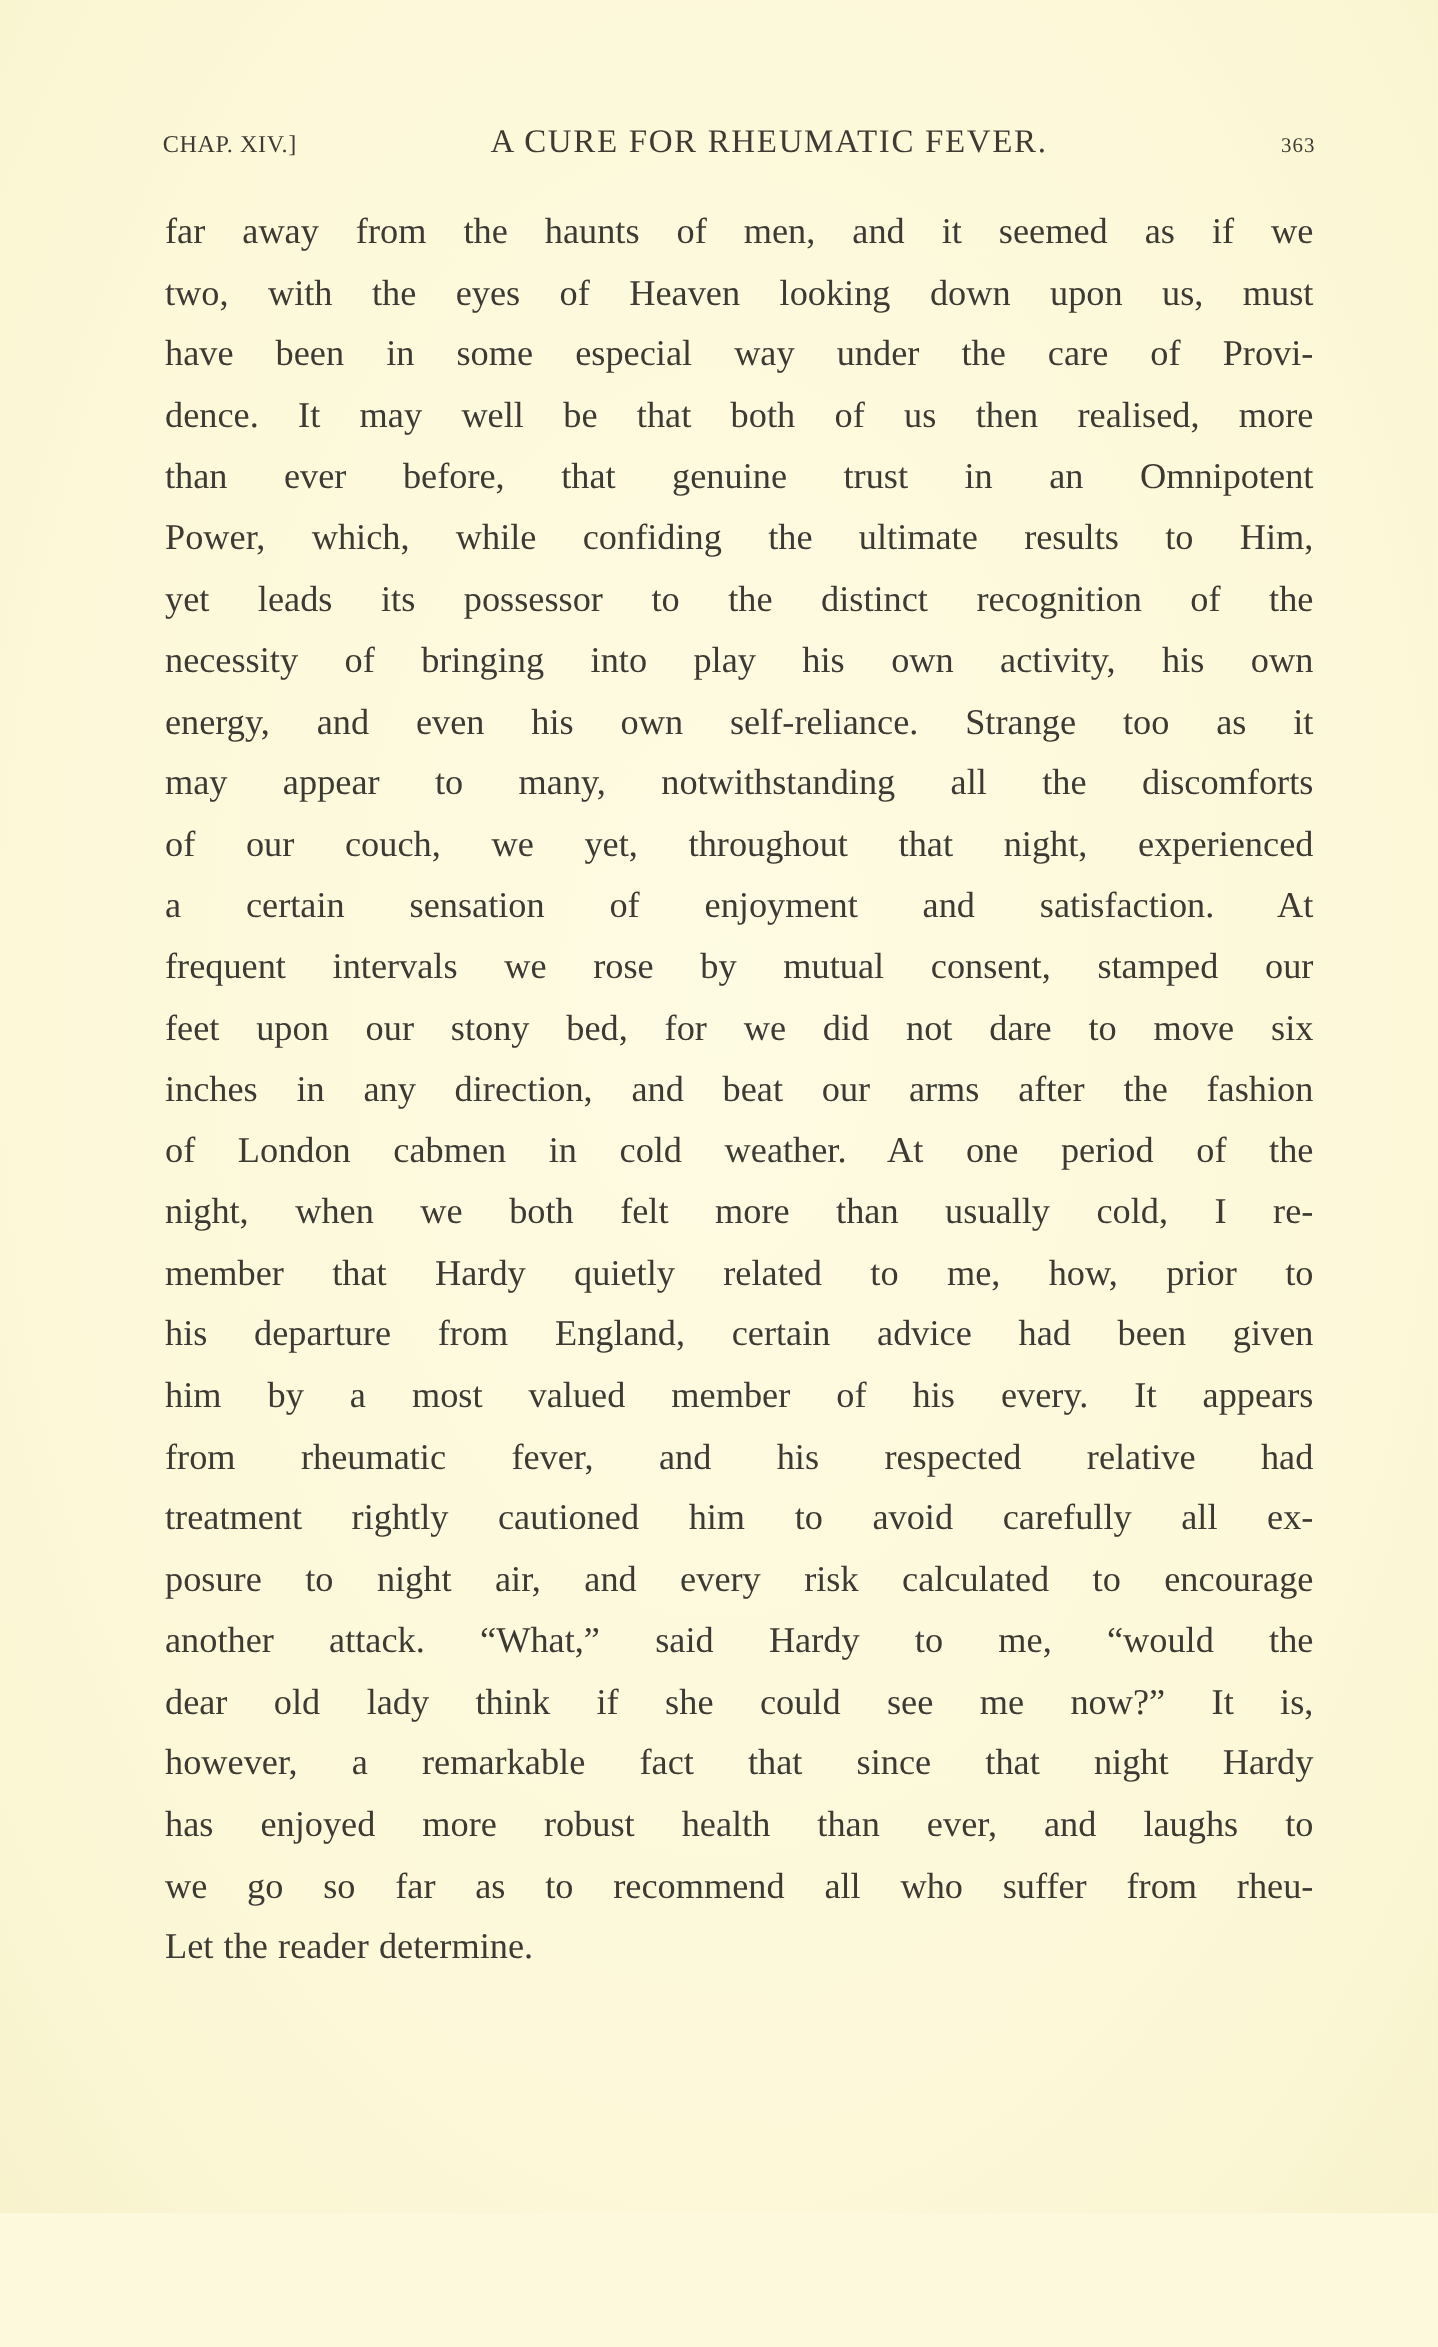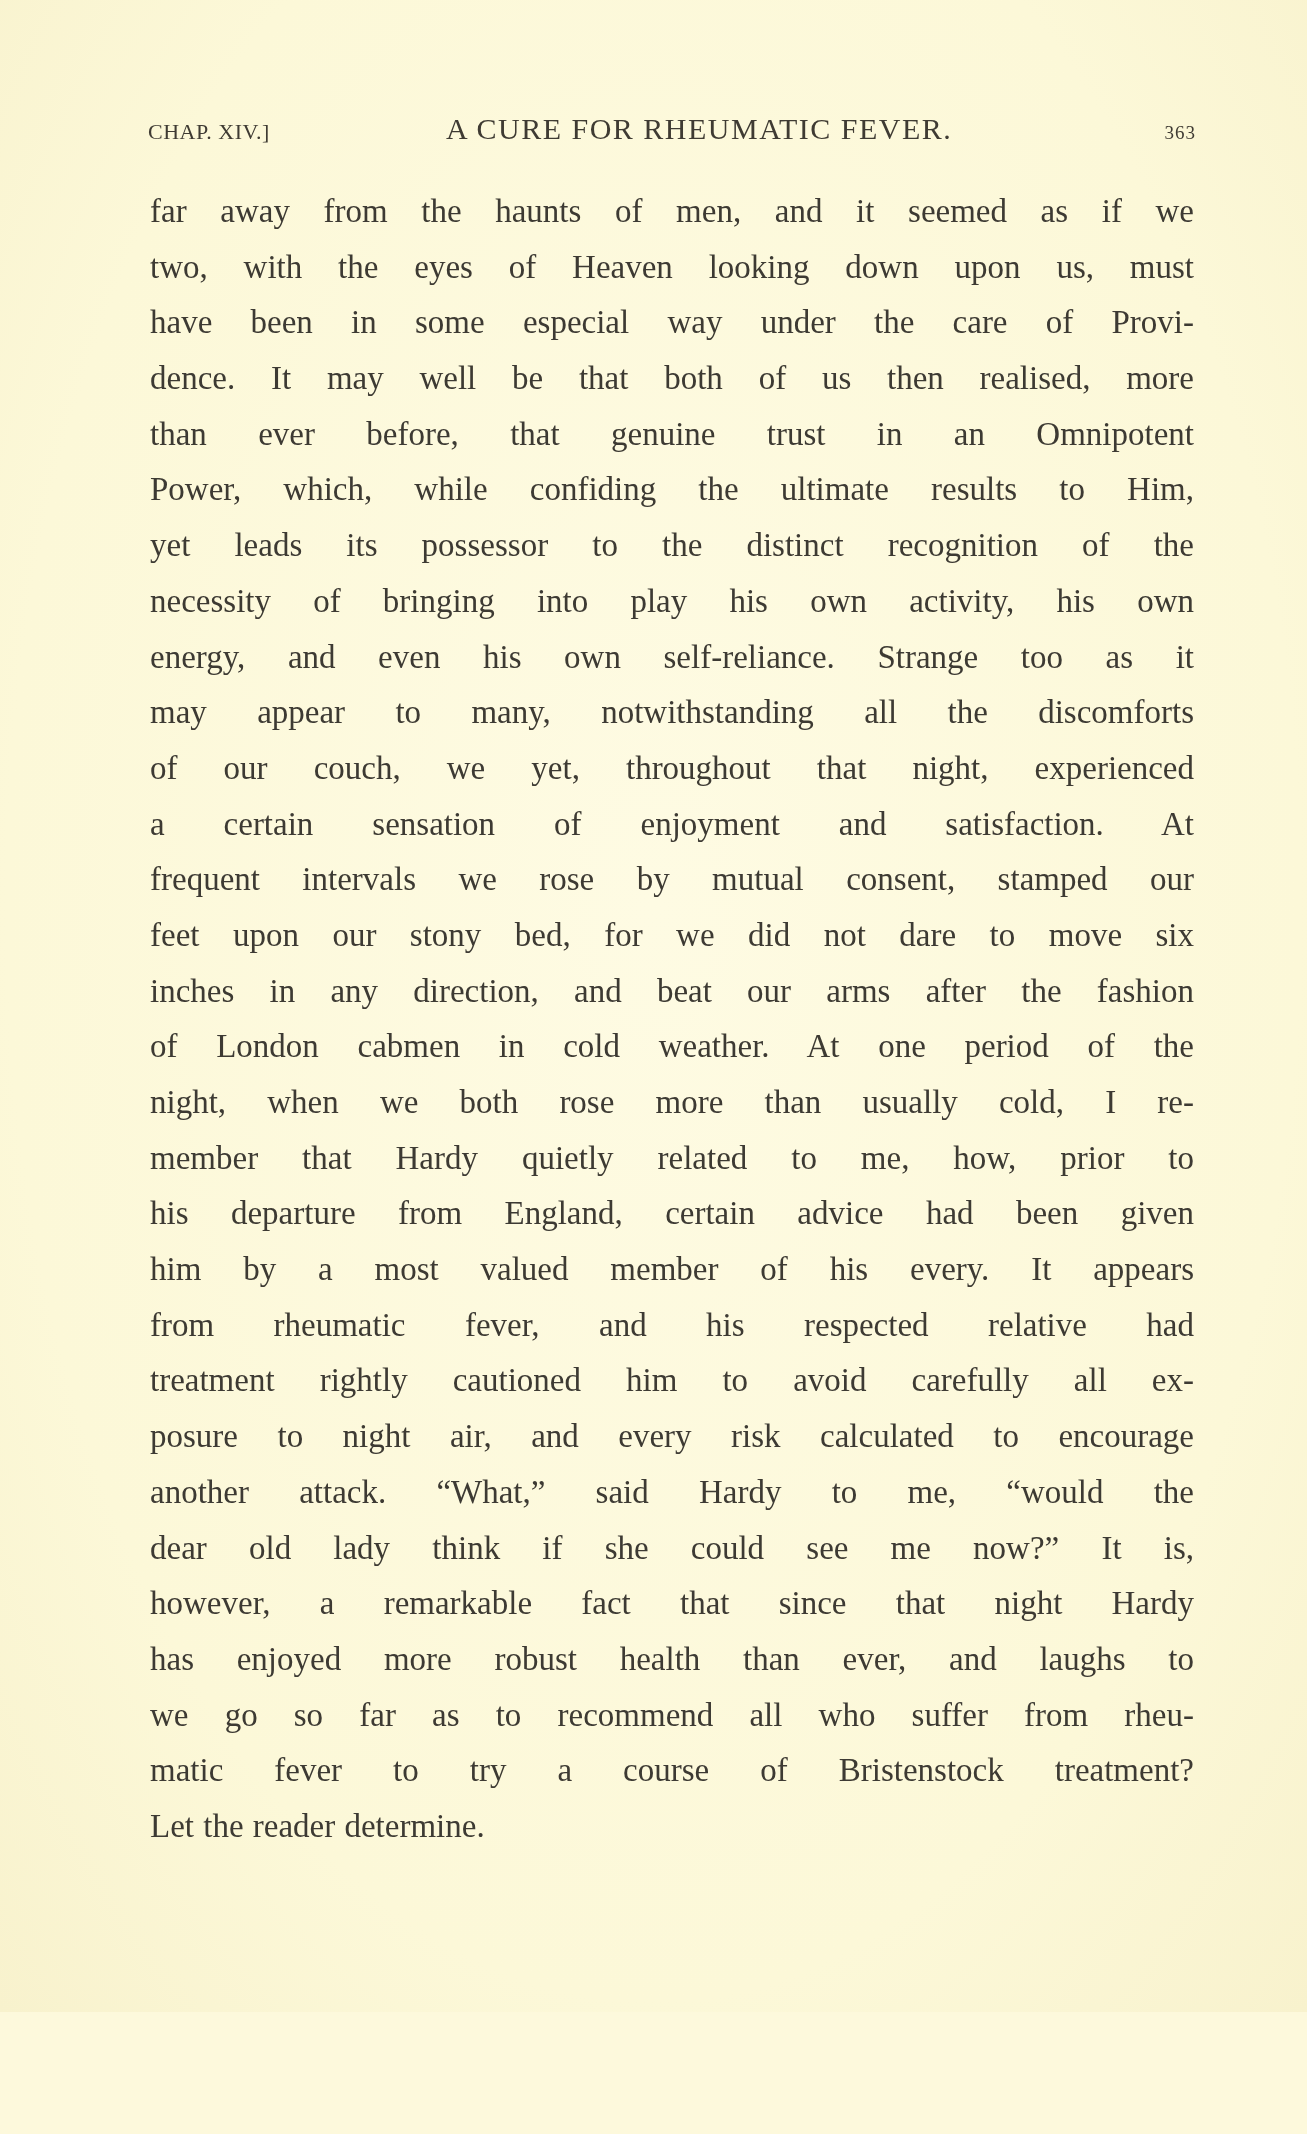--- a/index.html
+++ b/index.html
@@ -91,29 +91,28 @@
     <span class="line">yet leads its possessor to the distinct recognition of the</span>
     <span class="line">necessity of bringing into play his own activity, his own</span>
     <span class="line">energy, and even his own self-reliance.  Strange too as it</span>
     <span class="line">may appear to many, notwithstanding all the discomforts</span>
     <span class="line">of our couch, we yet, throughout that night, experienced</span>
     <span class="line">a certain sensation of enjoyment and satisfaction.  At</span>
     <span class="line">frequent intervals we rose by mutual consent, stamped our</span>
     <span class="line">feet upon our stony bed, for we did not dare to move six</span>
     <span class="line">inches in any direction, and beat our arms after the fashion</span>
     <span class="line">of London cabmen in cold weather.  At one period of the</span>
-    <span class="line">night, when we both rose more than usually cold, I re-</span>
+    <span class="line">night, when we both felt more than usually cold, I re-</span>
     <span class="line">member that Hardy quietly related to me, how, prior to</span>
     <span class="line">his departure from England, certain advice had been given</span>
     <span class="line">him by a most valued member of his every.  It appears</span>
     <span class="line">from rheumatic fever, and his respected relative had</span>
     <span class="line">treatment rightly cautioned him to avoid carefully all ex-</span>
     <span class="line">posure to night air, and every risk calculated to encourage</span>
     <span class="line">another attack.  “What,” said Hardy to me, “would the</span>
     <span class="line">dear old lady think if she could see me now?”  It is,</span>
     <span class="line">however, a remarkable fact that since that night Hardy</span>
     <span class="line">has enjoyed more robust health than ever, and laughs to</span>
     <span class="line">we go so far as to recommend all who suffer from rheu-</span>
-    <span class="line">matic fever to try a course of Bristenstock treatment?</span>
     <span class="line last">Let the reader determine.</span>
   </div>
 
 </div>
 
 </body></html>

